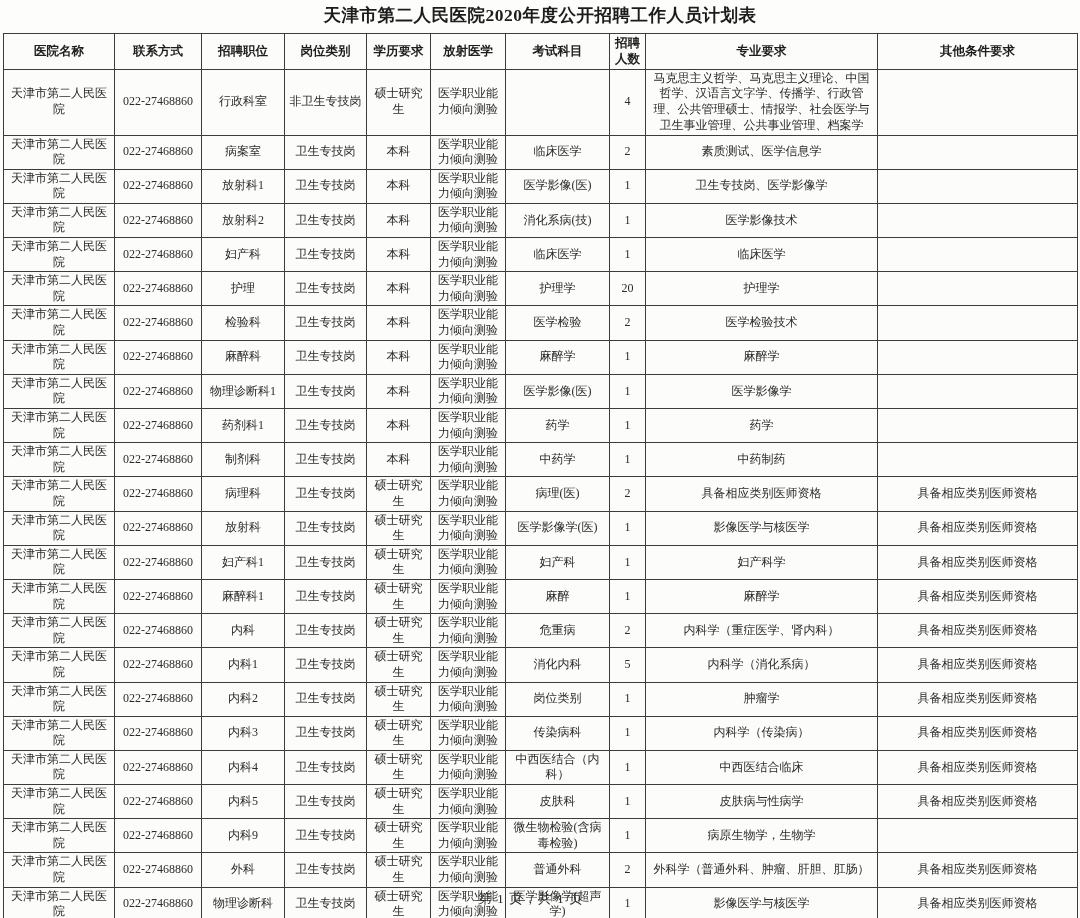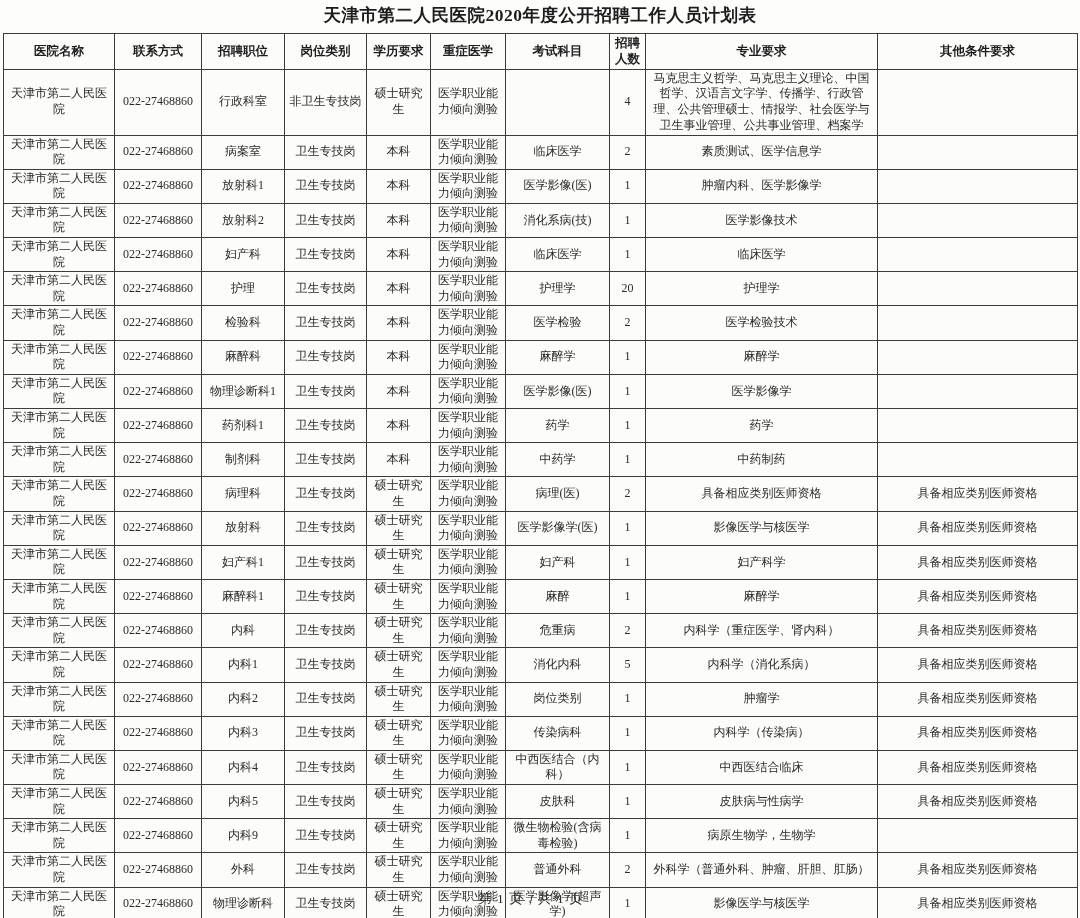--- a/index.html
+++ b/index.html
@@ -85,21 +85,21 @@
       <col style="width:232px">
       <col style="width:200px">
     </colgroup>
     <thead>
       <tr>
         <th>医院名称</th>
         <th>联系方式</th>
         <th>招聘职位</th>
         <th>岗位类别</th>
         <th>学历要求</th>
-        <th>重症医学</th>
+        <th>放射医学</th>
         <th>考试科目</th>
         <th>招聘人数</th>
         <th>专业要求</th>
         <th>其他条件要求</th>
       </tr>
     </thead>
     <tbody id="plan-body">
         <tr class="tall">
           <td>天津市第二人民医院</td>
           <td>022-27468860</td>
@@ -126,21 +126,21 @@
         </tr>
         <tr>
           <td>天津市第二人民医院</td>
           <td>022-27468860</td>
           <td>放射科1</td>
           <td>卫生专技岗</td>
           <td>本科</td>
           <td>医学职业能力倾向测验</td>
           <td>医学影像(医)</td>
           <td>1</td>
-          <td>肿瘤内科、医学影像学</td>
+          <td>卫生专技岗、医学影像学</td>
           <td></td>
         </tr>
         <tr>
           <td>天津市第二人民医院</td>
           <td>022-27468860</td>
           <td>放射科2</td>
           <td>卫生专技岗</td>
           <td>本科</td>
           <td>医学职业能力倾向测验</td>
           <td>消化系病(技)</td>

